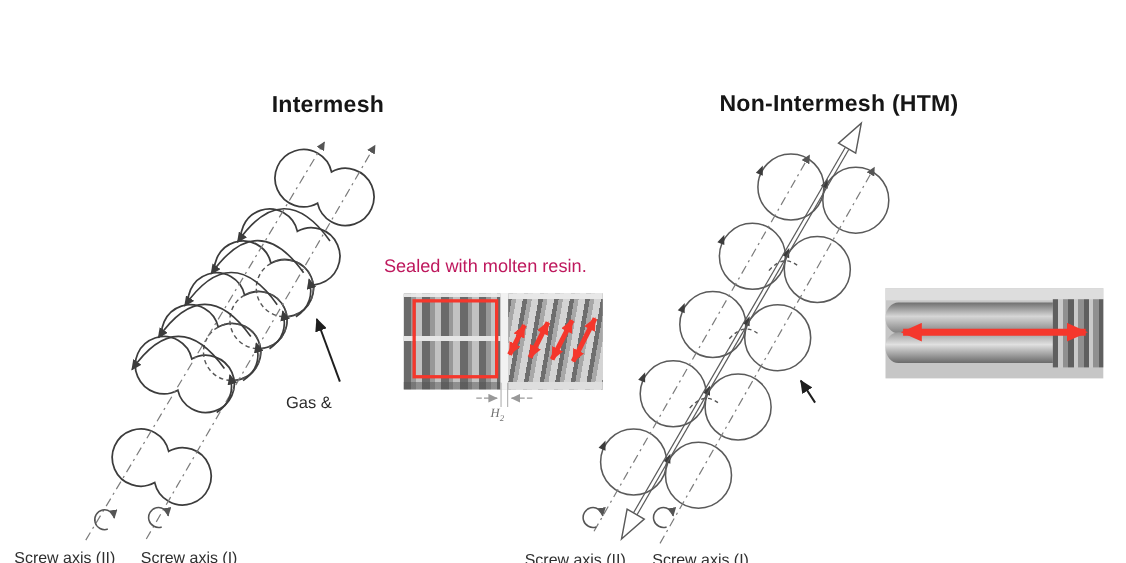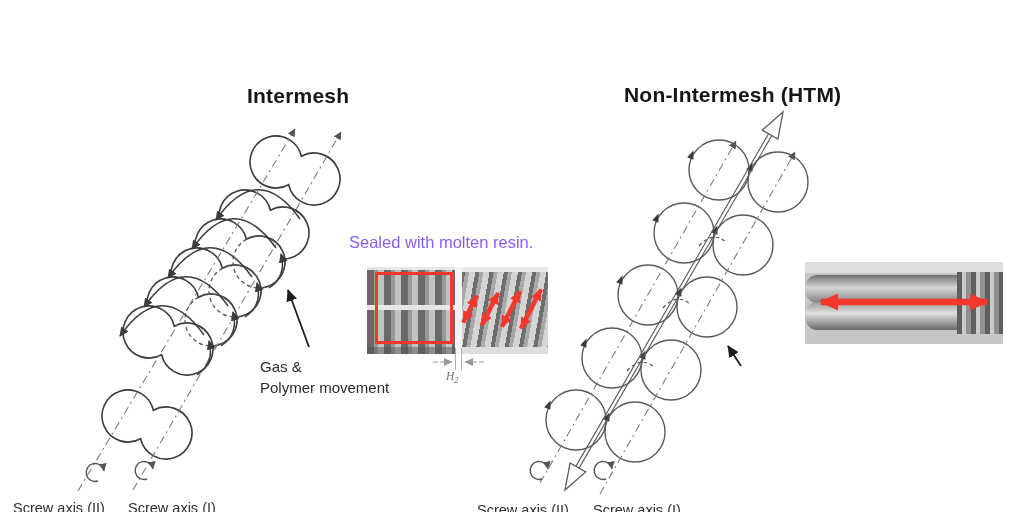--- a/index.html
+++ b/index.html
@@ -4,24 +4,24 @@
 <style>
   html,body{margin:0;padding:0;background:#ffffff;}
   .canvas{
     position:relative;width:1024px;height:512px;overflow:hidden;background:#ffffff;
     font-family:"Liberation Sans",sans-serif;
     margin-top:44px;
   }
   .abs{position:absolute;}
   .title{font-weight:bold;color:#161616;font-size:21px;letter-spacing:.2px;white-space:nowrap;}
   .t-left{left:247px;top:40px;}
-  .t-right{left:624px;top:39px;text-align:center;}
-  .caption{left:349px;top:189px;font-size:16.5px;color:#8b5cf6;white-space:nowrap;}
+  .t-right{left:654px;top:39px;text-align:center;}
+  .caption{left:349px;top:189px;font-size:16.5px;color:#be185d;white-space:nowrap;}
   .note{font-size:15px;color:#2b2b2b;line-height:21px;white-space:nowrap;}
-  .gas{left:260px;top:312px;}
+  .gas{left:260px;top:312px;text-align:center;}
   .polymer{left:729px;top:327px;}
   .axlab{font-size:14.5px;color:#2f2f2f;white-space:nowrap;text-align:right;}
   .ax1{left:13px;top:456px;}
   .ax2{left:128px;top:456px;}
   .ax3{left:477px;top:458px;}
   .ax4{left:593px;top:458px;}
   .h2lab{left:446px;top:326px;font-family:Liberation Serif, serif;font-style:italic;
          font-size:11.5px;color:#707070;}
   .h2lab .sub{font-size:8px;vertical-align:sub;}
   .bottom-bar{left:0;top:505px;width:1024px;height:7px;background:#000000;}
@@ -63,21 +63,20 @@
 
 <div class="canvas">
 
   <div class="abs title t-left">Intermesh</div>
   <div class="abs title t-right">Non-Intermesh (HTM)</div>
 
   <div class="abs caption">Sealed with molten resin.</div>
 
   <div class="abs note gas">
     <div>Gas &amp;</div>
-    <div>Polymer movement</div>
   </div>
 
   <div class="abs axlab ax1">Screw axis (II)</div>
   <div class="abs axlab ax2">Screw axis (I)</div>
   <div class="abs axlab ax3">Screw axis (II)</div>
   <div class="abs axlab ax4">Screw axis (I)</div>
 
   <div class="abs h2lab">
     <span>H</span><span class="sub">2</span>
   </div>

